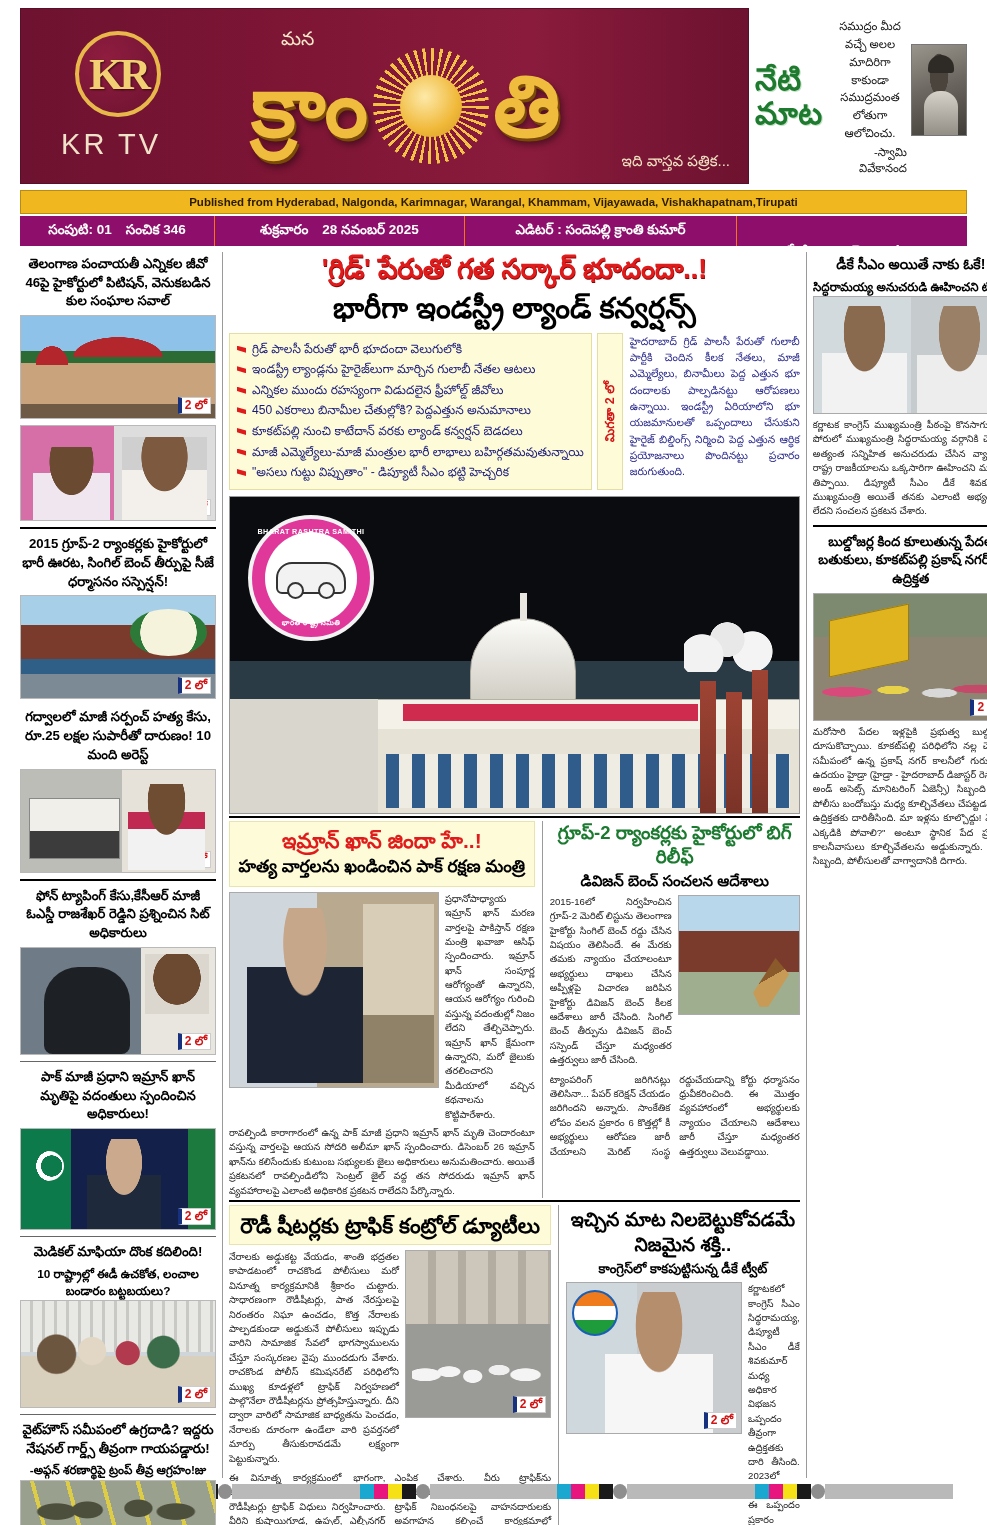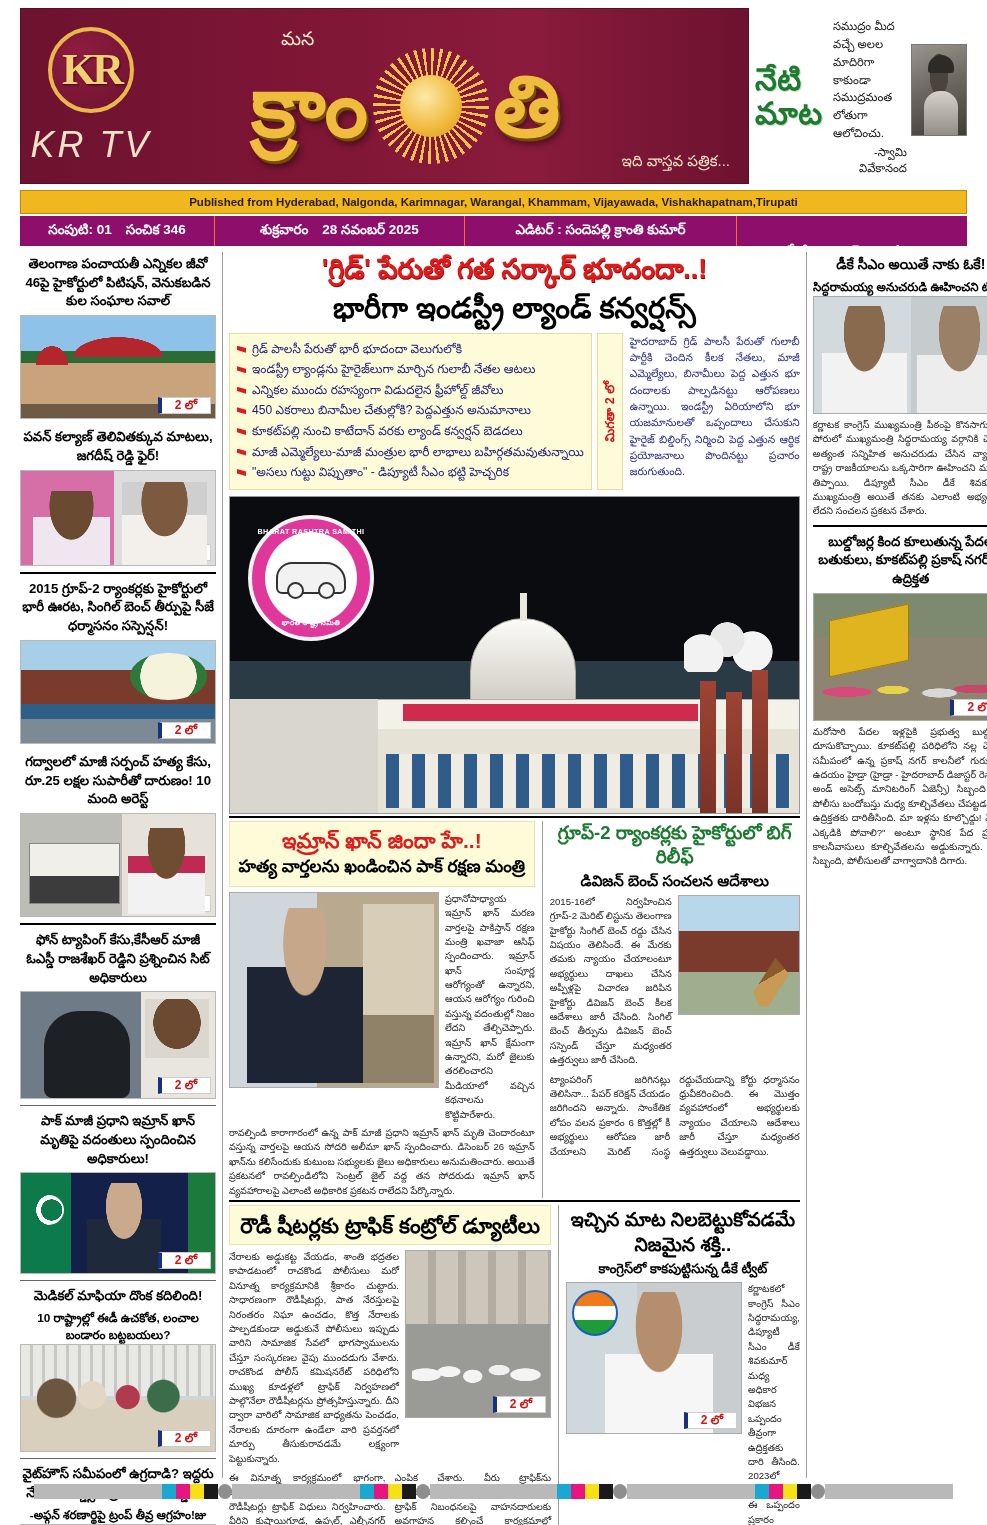--- a/index.html
+++ b/index.html
@@ -27,37 +27,37 @@
     background: linear-gradient(90deg,#6d1230 0%, #7d1535 35%, #8a1b3c 70%, #6d1230 100%);
     border: 1px solid #5a0f28;
     position: relative;
     display: flex; align-items: center;
     overflow: hidden;
     height: 176px;
   }
   .kr-logo {
     width: 140px; height: 100%;
     display: flex; flex-direction: column;
-    align-items: center; justify-content: center;
+    align-items: flex-end; justify-content: center;
     flex: 0 0 140px;
   }
   .kr-mark {
     width: 86px; height: 86px; border-radius: 50%;
     border: 4px solid #e8b84b;
     display: flex; align-items: center; justify-content: center;
     color: #f2cf72;
     font-size: 44px; font-weight: bold;
     font-family: "Liberation Serif", serif;
     letter-spacing: -4px;
     text-shadow: 1px 1px 2px #3a0815;
     background: radial-gradient(circle at 35% 30%, #8f1d40, #6d1230);
   }
   .kr-text {
-    color: #f0e2c8; font-size: 36px; letter-spacing: 3px;
-    margin-top: 11px; font-weight: 400; font-style: italic;
+    color: #f0e2c8; font-size: 29px; letter-spacing: 3px;
+    margin-top: 11px; font-weight: 400;
   }
   .title-block {
     flex: 1 1 auto; position: relative;
     height: 100%;
     display: flex; flex-direction: column; justify-content: center;
   }
   .mana {
     color: #f5e7c8; font-size: 19px; margin-left: 120px; margin-bottom: -6px; font-family: Liberation Serif, serif;
   }
   .kranthi-row { display: flex; align-items: center; }
@@ -101,21 +101,21 @@
     padding-top: 2px;
   }
   .neti-mata {
     color: #1e7a2e; font-size: 31px; font-weight: bold;
     letter-spacing: .5px; line-height: 1.1;
     text-shadow: 1px 1px 0 #bfe0c2;
   }
   .quote-wrap { display: flex; width: 100%; margin-top: 2px; }
   .quote-text {
     flex: 1 1 auto; font-size: 11.5px; color: #111;
-    line-height: 1.55;
+    text-align: center; line-height: 1.55;
   }
   .quote-attr { font-size: 11.5px; text-align: right; margin-top: 3px; color:#111; }
   .viveka-photo {
     flex: 0 0 56px; height: 92px; margin-left: 4px; margin-top: 26px;
     background:
       radial-gradient(ellipse at 50% 33%, #4a443c 0 24%, transparent 25%),
       linear-gradient(160deg,#9a958c 0%, #6d6861 45%, #403c37 100%);
     border: 1px solid #777;
     position: relative; overflow: hidden;
   }
@@ -171,21 +171,21 @@
     text-align: center; line-height: 1.42; padding: 3px 1px 4px 1px;
   }
   .nb-sub { font-size: 11.8px; font-weight: bold; text-align:center; line-height:1.45; }
   .hr-thick { border-top: 2px solid #000; margin: 2px 0 3px 0; }
   .hr-thin  { border-top: 1px solid #666; margin: 3px 0; }
 
   
   .photo { position: relative; width: 100%; border: 1px solid #b9b9b9; overflow: hidden; }
   .badge2 {
     position: absolute; right: 4px; bottom: 4px;
-    background: #fff; border: 1px solid #ccc; padding: 0px 13px;
+    background: #fff; border: 1px solid #ccc; padding: 0px 3px;
     font-size: 12px; font-weight: bold; color: #d21414;
     border-left: 4px solid #17317f; line-height: 1.25;
   }
   .ph-court {
     height: 104px;
     background:
       linear-gradient(180deg,#8fc2e8 0 34%, transparent 34%),
       linear-gradient(180deg, transparent 0 30%, #2c6b34 30% 46%, transparent 46%),
       linear-gradient(180deg, transparent 0 44%, #c9a37b 44% 86%, #6e5a45 86% 100%);
     position: relative;
@@ -598,21 +598,20 @@
     <div class="col-left">
 
       <div class="nb">
         <div class="nb-hl">తెలంగాణ పంచాయతీ ఎన్నికల జీవో 46పై హైకోర్టులో పిటిషన్, వెనుకబడిన కుల సంఘాల సవాల్</div>
         <div class="photo ph-court">
           <div class="badge2">2 లో</div>
         </div>
       </div>
 
       <div class="nb">
-        <div class="nb-hl">పవన్ కల్యాణ్ తెలివితక్కువ మాటలు, జగదీష్ రెడ్డి ఫైర్!</div>
         <div class="photo ph-two-men">
           <div class="badge2">2 లో</div>
         </div>
       </div>
 
       <div class="hr-thick"></div>
       <div class="nb">
         <div class="nb-hl">2015 గ్రూప్-2 ర్యాంకర్లకు హైకోర్టులో భారీ ఊరట, సింగిల్ బెంచ్ తీర్పుపై సీజే ధర్మాసనం సస్పెన్షన్!</div>
         <div class="photo ph-hc2">
           <div class="badge2">2 లో</div>

